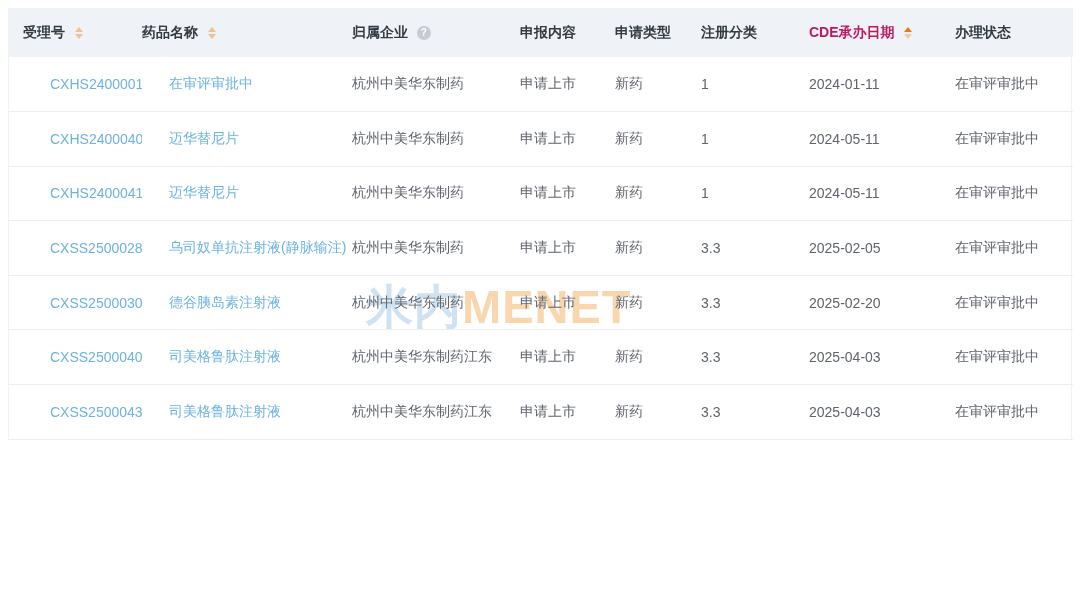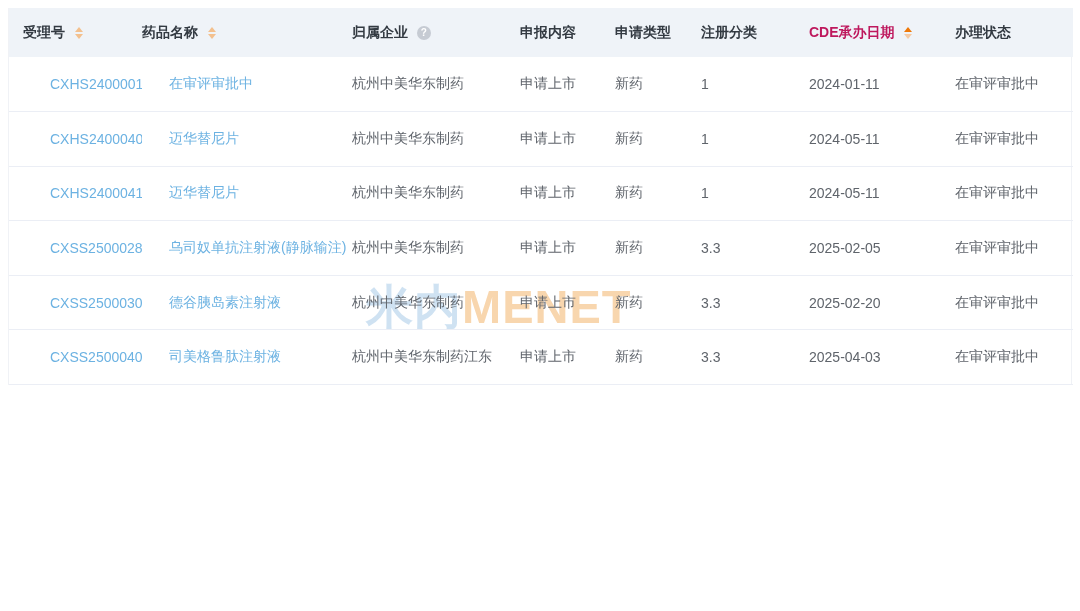--- a/index.html
+++ b/index.html
@@ -158,16 +158,26 @@
         <tr>
           <td class="first c-link"><a>CXSS2500040</a></td>
           <td class="c-link"><a>司美格鲁肽注射液</a></td>
           <td>杭州中美华东制药江东</td>
           <td>申请上市</td>
           <td>新药</td>
           <td>3.3</td>
           <td>2025-04-03</td>
           <td>在审评审批中</td>
         </tr>
+        <tr>
+          <td class="first c-link"><a>CXSS2500043</a></td>
+          <td class="c-link"><a>司美格鲁肽注射液</a></td>
+          <td>杭州中美华东制药江东</td>
+          <td>申请上市</td>
+          <td>新药</td>
+          <td>3.3</td>
+          <td>2025-04-03</td>
+          <td>在审评审批中</td>
+        </tr>
       </tbody>
     </table>
   </div>
 </div>
 
 </body></html>

